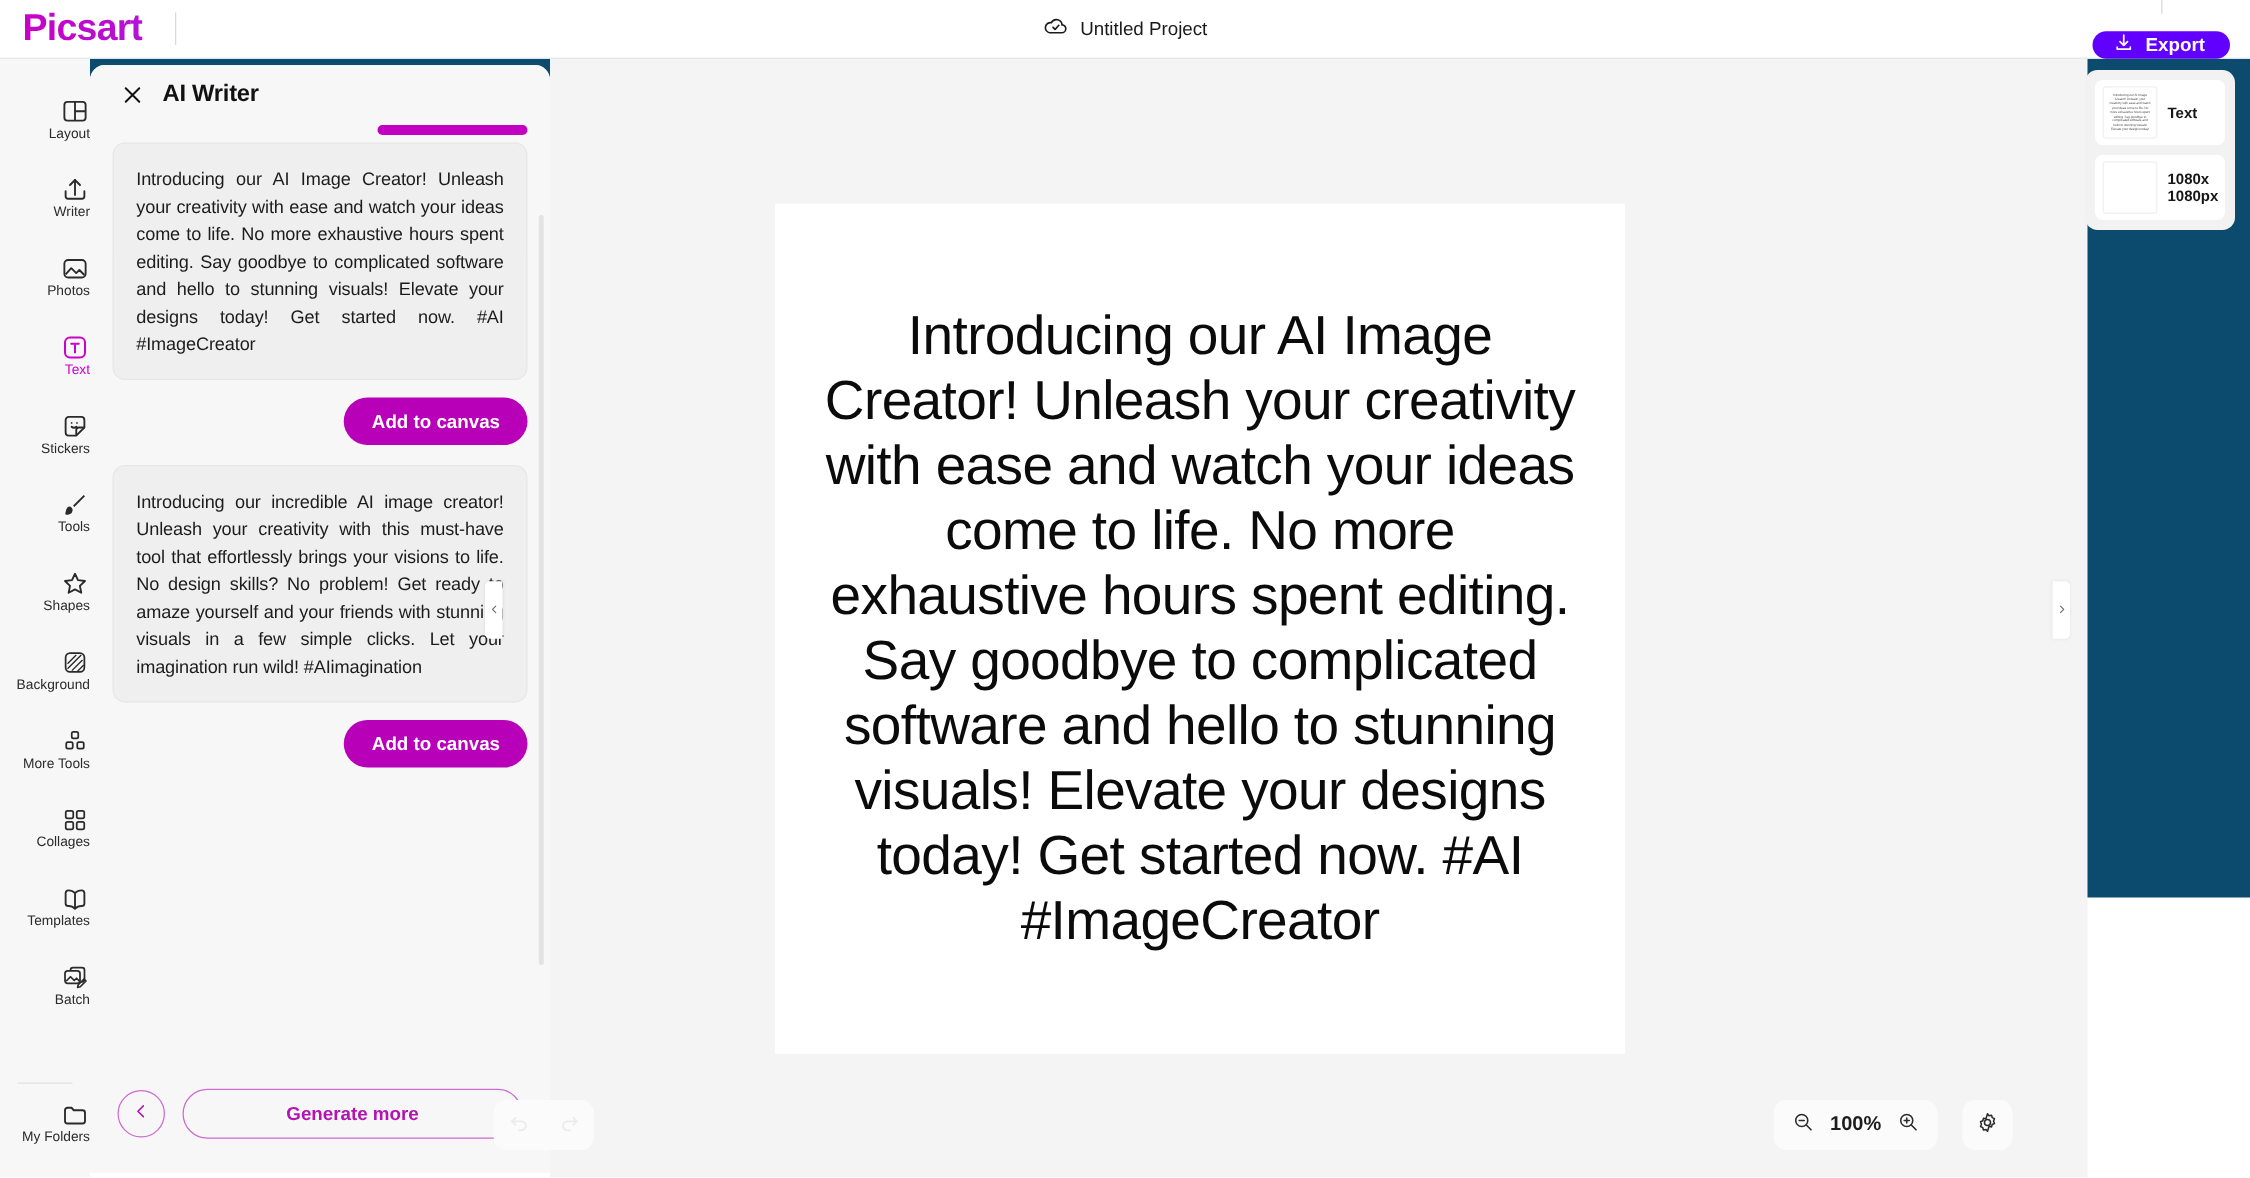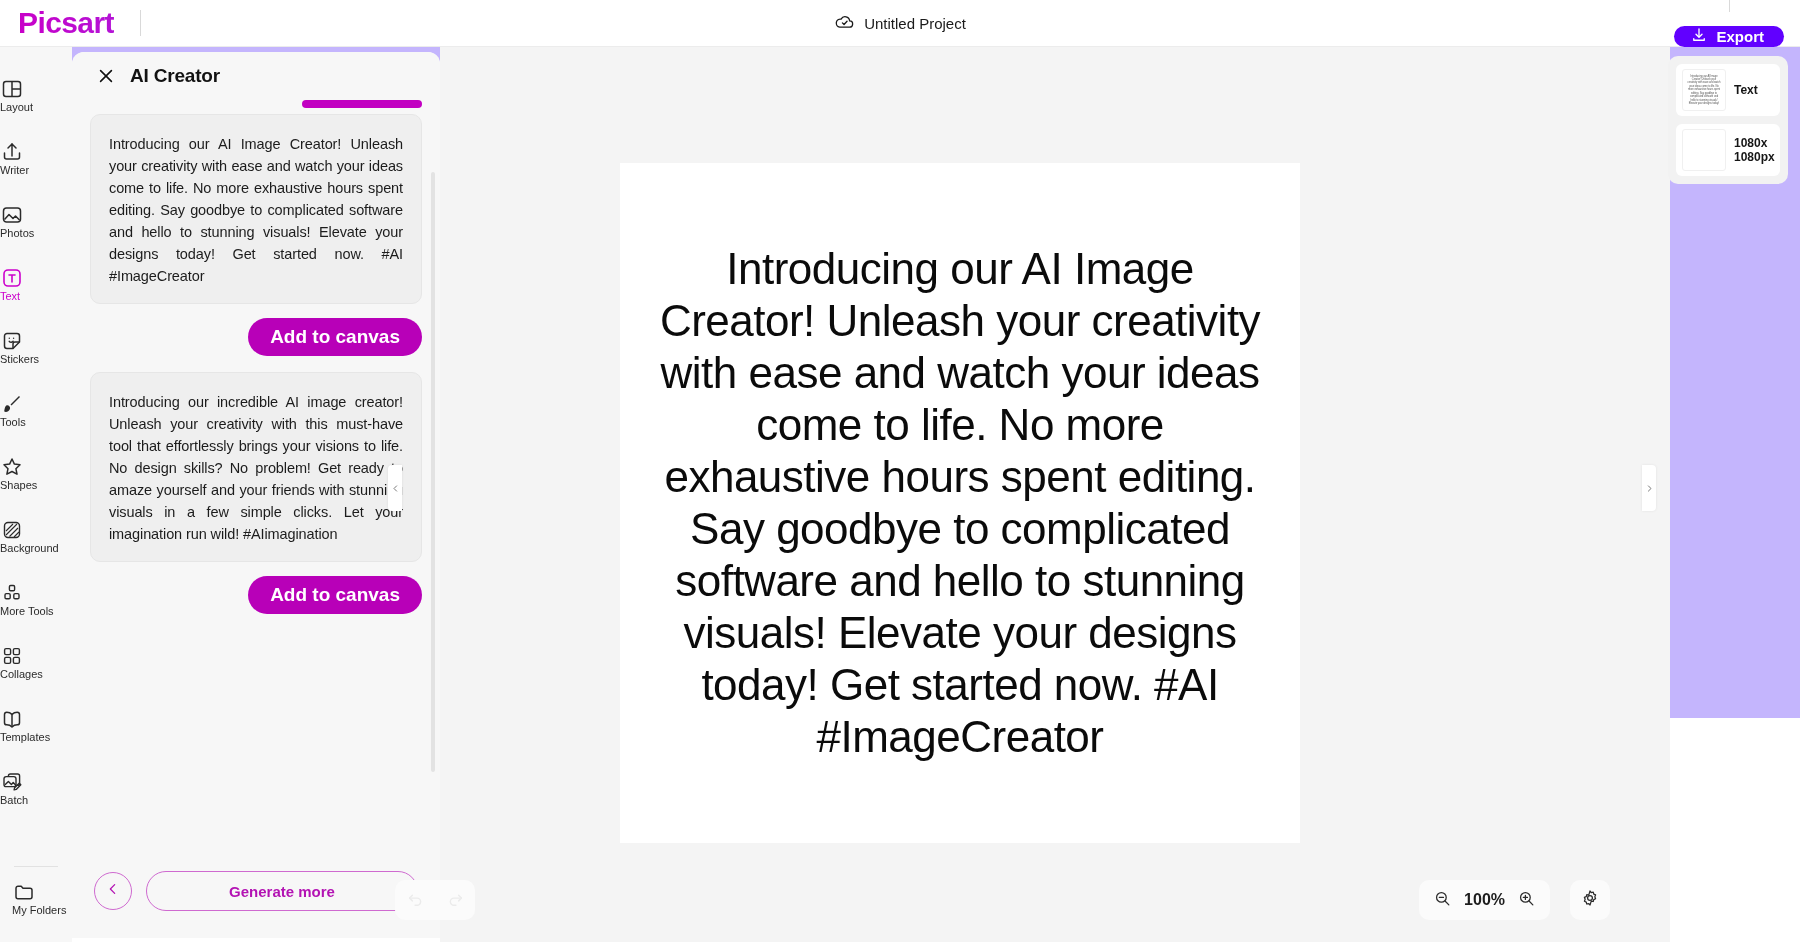--- a/index.html
+++ b/index.html
@@ -2,21 +2,21 @@
 <html><head>
 <meta charset="utf-8">
 <style>
   * { box-sizing: border-box; margin: 0; padding: 0; }
   html, body {
     width: 1800px; height: 942px;
     font-family: "Liberation Sans", sans-serif;
     background: #ffffff;
     overflow: hidden;
   }
-  #app { position: relative; width: 1800px; height: 718px; background: #c4b5fd; }
+  #app { position: relative; width: 1800px; height: 718px; background: #0c4a6e; }
 
   
   .topbar {
     position: absolute; left: 0; top: 0; width: 1800px; height: 47px;
     background: #ffffff; display: flex; align-items: center;
     border-bottom: 1px solid #ececec;
   }
   .logo {
     margin-left: 18px; font-size: 30px; font-weight: 700; letter-spacing: -0.6px;
     color: #c209c2;
@@ -44,21 +44,21 @@
   }
 
   
   .sidebar {
     position: absolute; left: 0; top: 47px; width: 72px; height: 895px;
     background: #f7f7f7; display: flex; flex-direction: column; align-items: center;
     padding-top: 16px;
   }
   .side-item {
     width: 72px; height: 63px; display: flex; flex-direction: column;
-    align-items: flex-start; justify-content: center; gap: 1px; cursor: pointer;
+    align-items: flex-end; justify-content: center; gap: 1px; cursor: pointer;
   }
   .side-item .ico { width: 24px; height: 24px; display: block; color: #2b2b2b; }
   .side-label { font-size: 11px; color: #2b2b2b; line-height: 1; }
   .side-item.active .ico { color: #cc00cc; }
   .side-item.active .side-label { color: #cc00cc; }
   .side-spacer { flex: 1; }
   .side-divider { width: 44px; height: 1px; background: #e2e2e2; margin: 4px 0 12px; }
   .side-bottom { padding-bottom: 26px; padding-left: 12px; }
 
   
@@ -82,21 +82,21 @@
     margin: 0 0 6px auto;
   }
   .answer-card {
     background: #efefef; border: 1px solid #e6e6e6; border-radius: 10px;
     padding: 18px 18px 16px 18px; font-size: 14.5px; line-height: 22px;
     color: #1c1c1c; text-align: justify; letter-spacing: -0.1px;
   }
   .addrow { display: flex; justify-content: flex-end; padding: 14px 0 16px 0; }
   .add-btn {
     background: #b800b8; color: #ffffff; border: none; border-radius: 999px;
-    height: 38px; padding: 4px 22px; font-size: 19px; font-weight: 700;
+    height: 38px; padding: 4px 22px; font-size: 15px; font-weight: 700;
     font-family: "Liberation Sans", sans-serif; cursor: pointer;
   }
   .panel-scrollbar {
     position: absolute; right: 5px; top: 120px; width: 4px; height: 600px;
     background: #e3e3e3; border-radius: 4px;
   }
   .panel-footer {
     position: absolute; left: 0; bottom: 0; width: 368px; height: 94px;
     display: flex; align-items: center; gap: 14px; padding: 0 22px;
     background: #f7f7f7;
@@ -350,21 +350,21 @@
     </div>
   </div>
 
   <div class="panel">
     <div class="panel-header">
       <span class="close-x">
         <svg width="20" height="20" viewBox="0 0 24 24" fill="none" stroke="currentColor" stroke-width="1.9" stroke-linecap="round">
           <path d="M5.5 5.5l13 13M18.5 5.5l-13 13"></path>
         </svg>
       </span>
-      <span class="panel-title">AI Creator</span>
+      <span class="panel-title">AI Writer</span>
     </div>
 
     <div class="panel-scroll">
       <div class="cut-btn"></div>
 
       <div class="answer-card">
         <span>Introducing our AI Image Creator! Unleash your creativity with ease and watch your ideas come to life. No more exhaustive hours spent editing. Say goodbye to complicated software and hello to stunning visuals! Elevate your designs today! Get started now. #AI #ImageCreator</span>
       </div>
       <div class="addrow">
         <button class="add-btn">Add to canvas</button>

